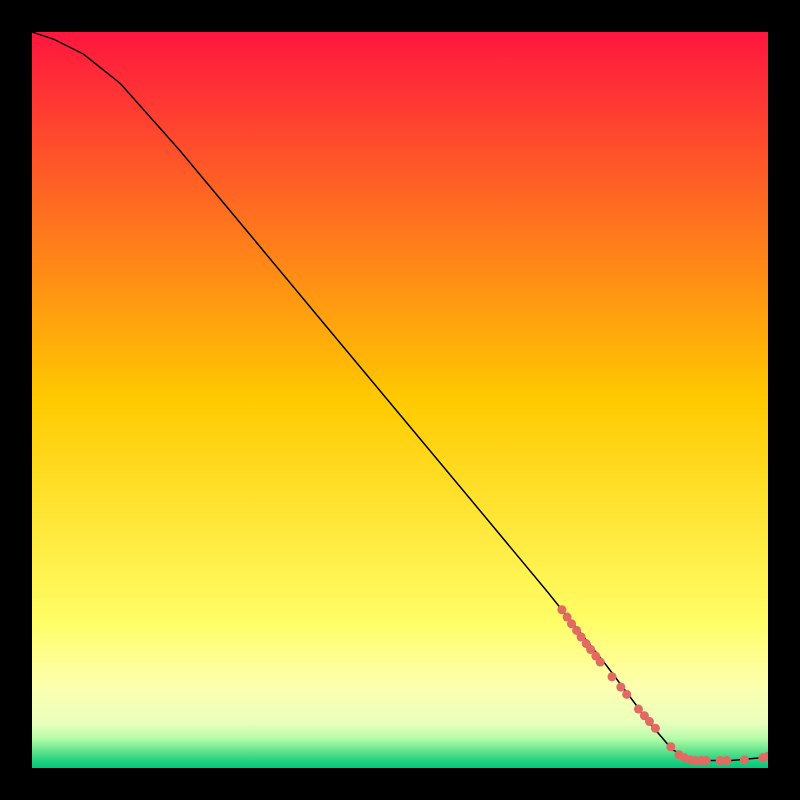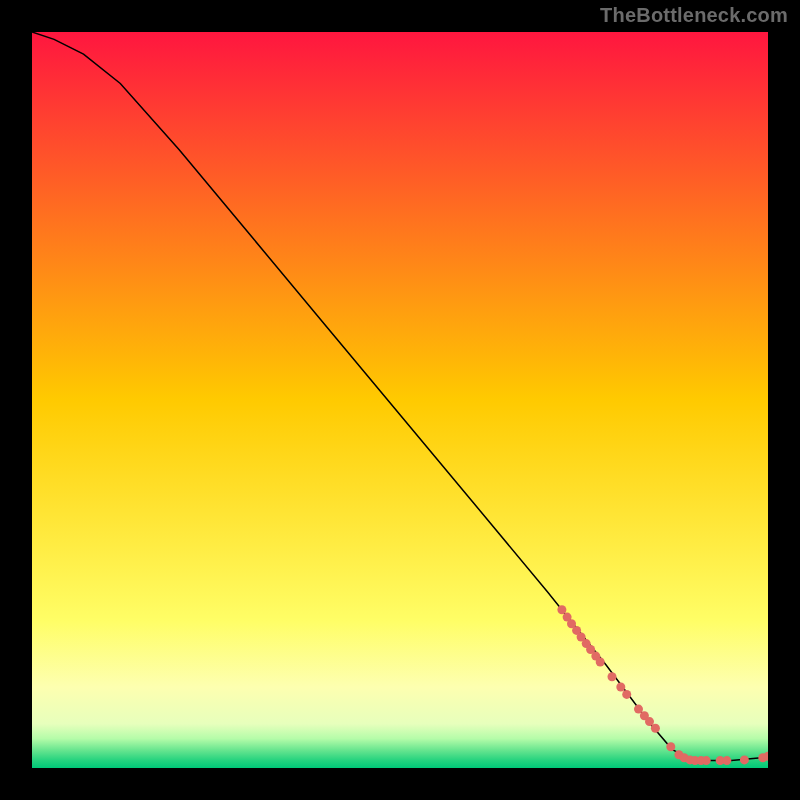--- a/index.html
+++ b/index.html
@@ -29,21 +29,20 @@
   svg {
     position: absolute;
     left: 32px;
     top: 32px;
   }
 </style>
 </head>
 <body>
 
 <div class="wrap">
-  <div class="watermark">TheBottleneck.com</div>
 
   <svg id="chart" width="736" height="736" viewBox="0 0 736 736" preserveAspectRatio="none">
     <defs>
       <linearGradient id="bg-grad" x1="0" y1="0" x2="0" y2="1">
           <stop offset="0%" stop-color="#ff163f"></stop>
           <stop offset="50%" stop-color="#ffca00"></stop>
           <stop offset="80%" stop-color="#fffe66"></stop>
           <stop offset="89%" stop-color="#fdffb0"></stop>
           <stop offset="94%" stop-color="#e7ffbc"></stop>
           <stop offset="96%" stop-color="#b5fca9"></stop>

